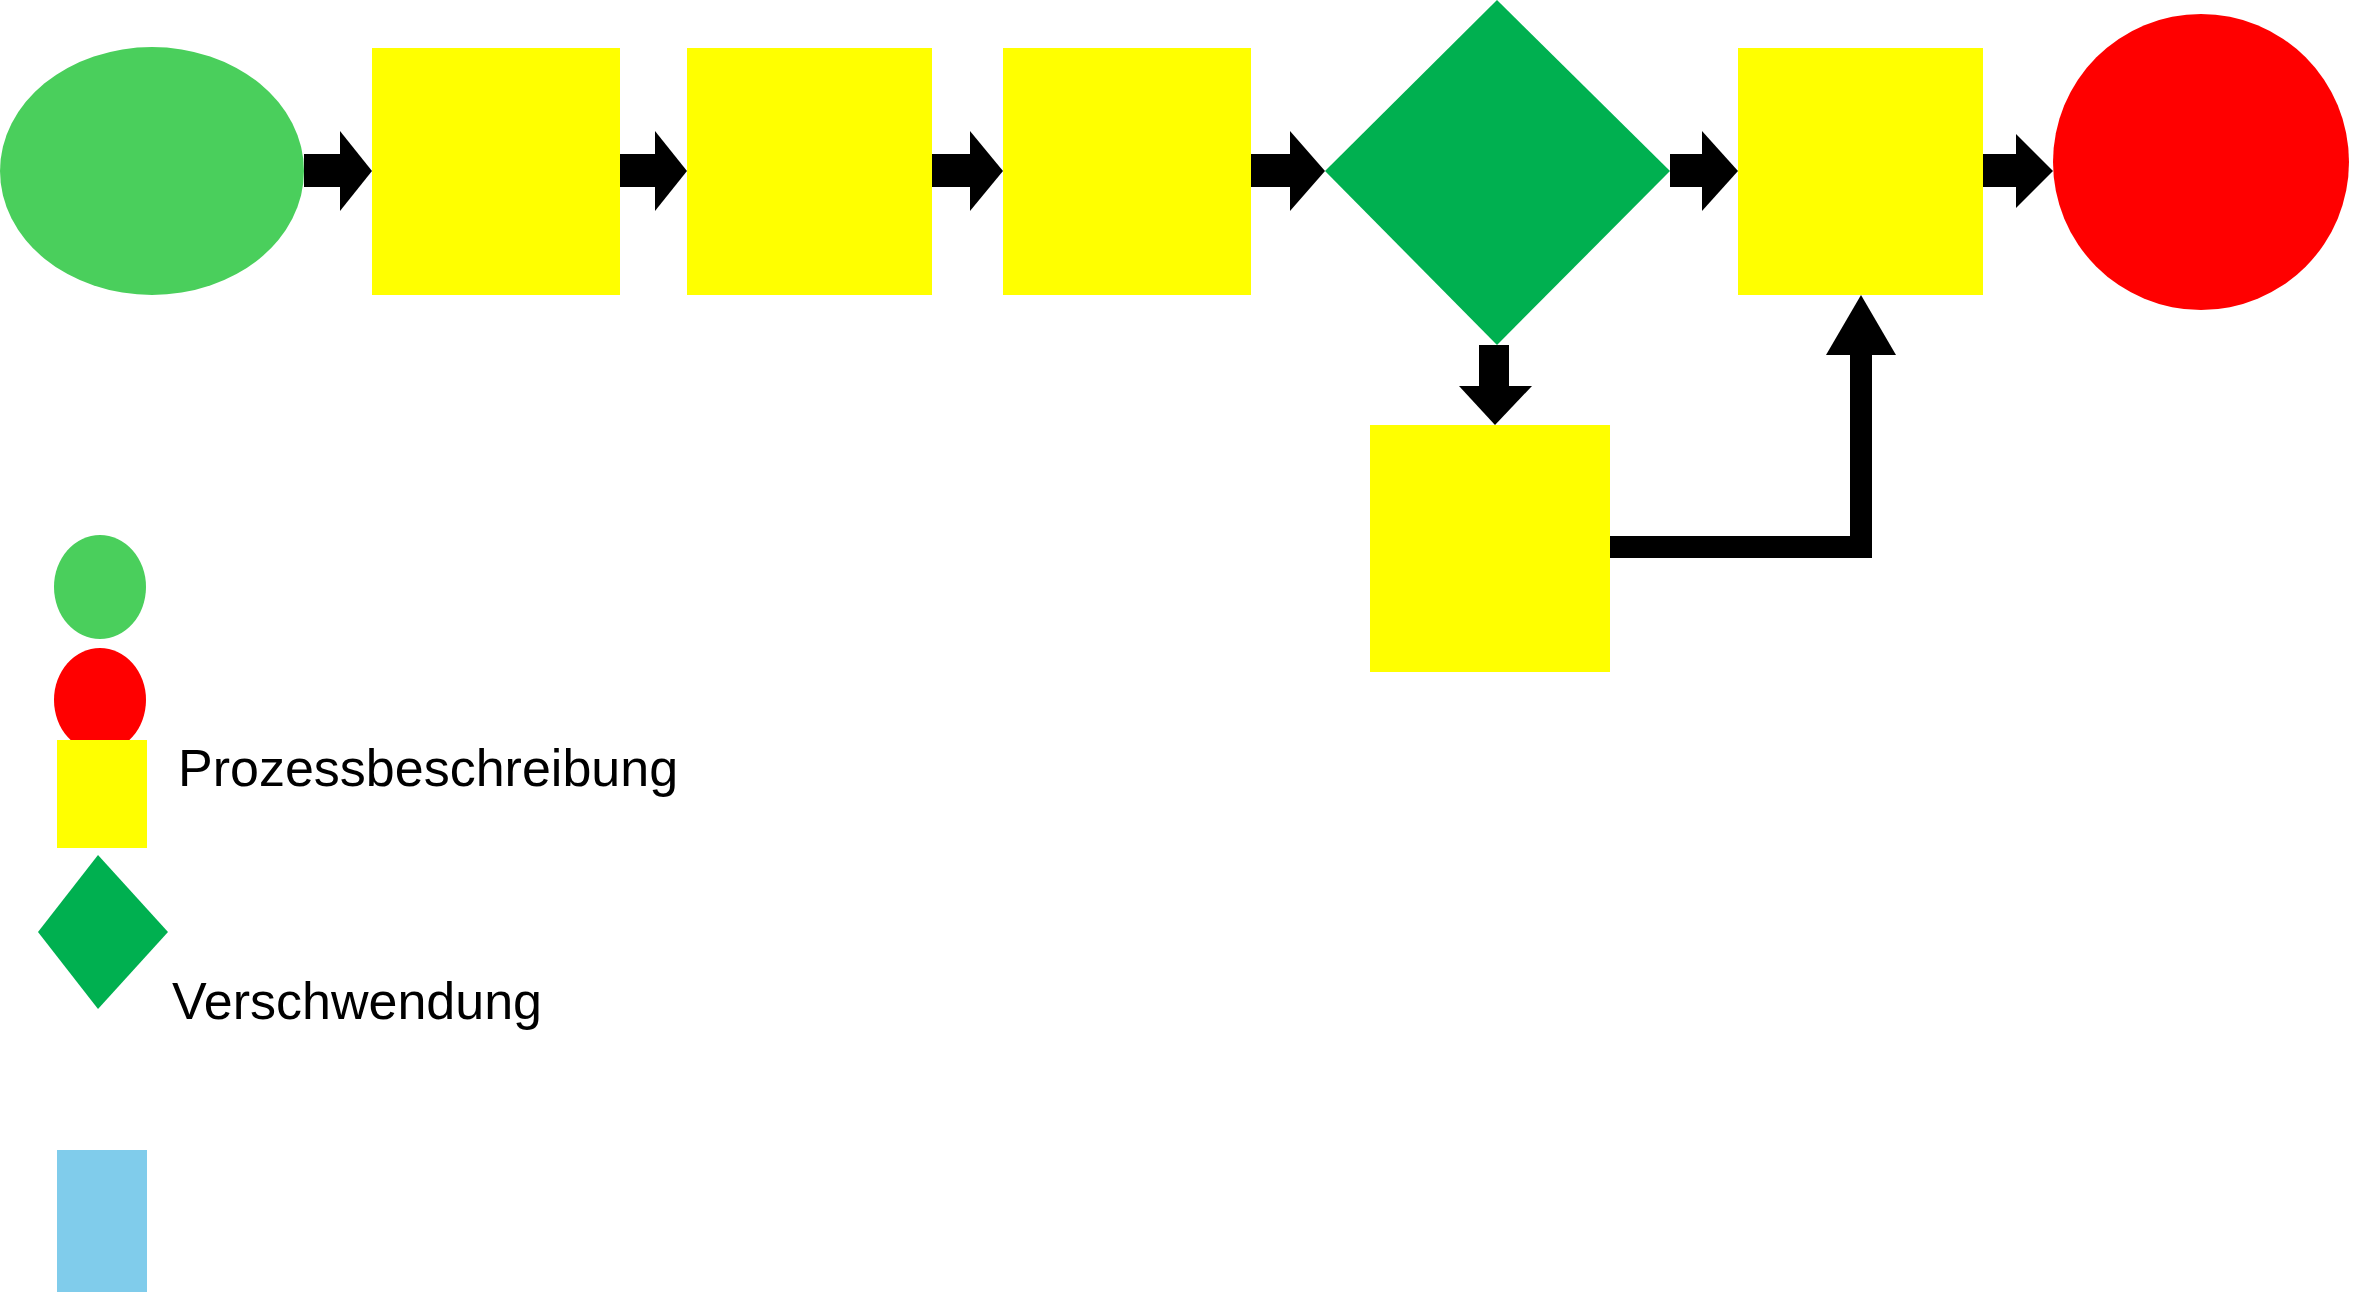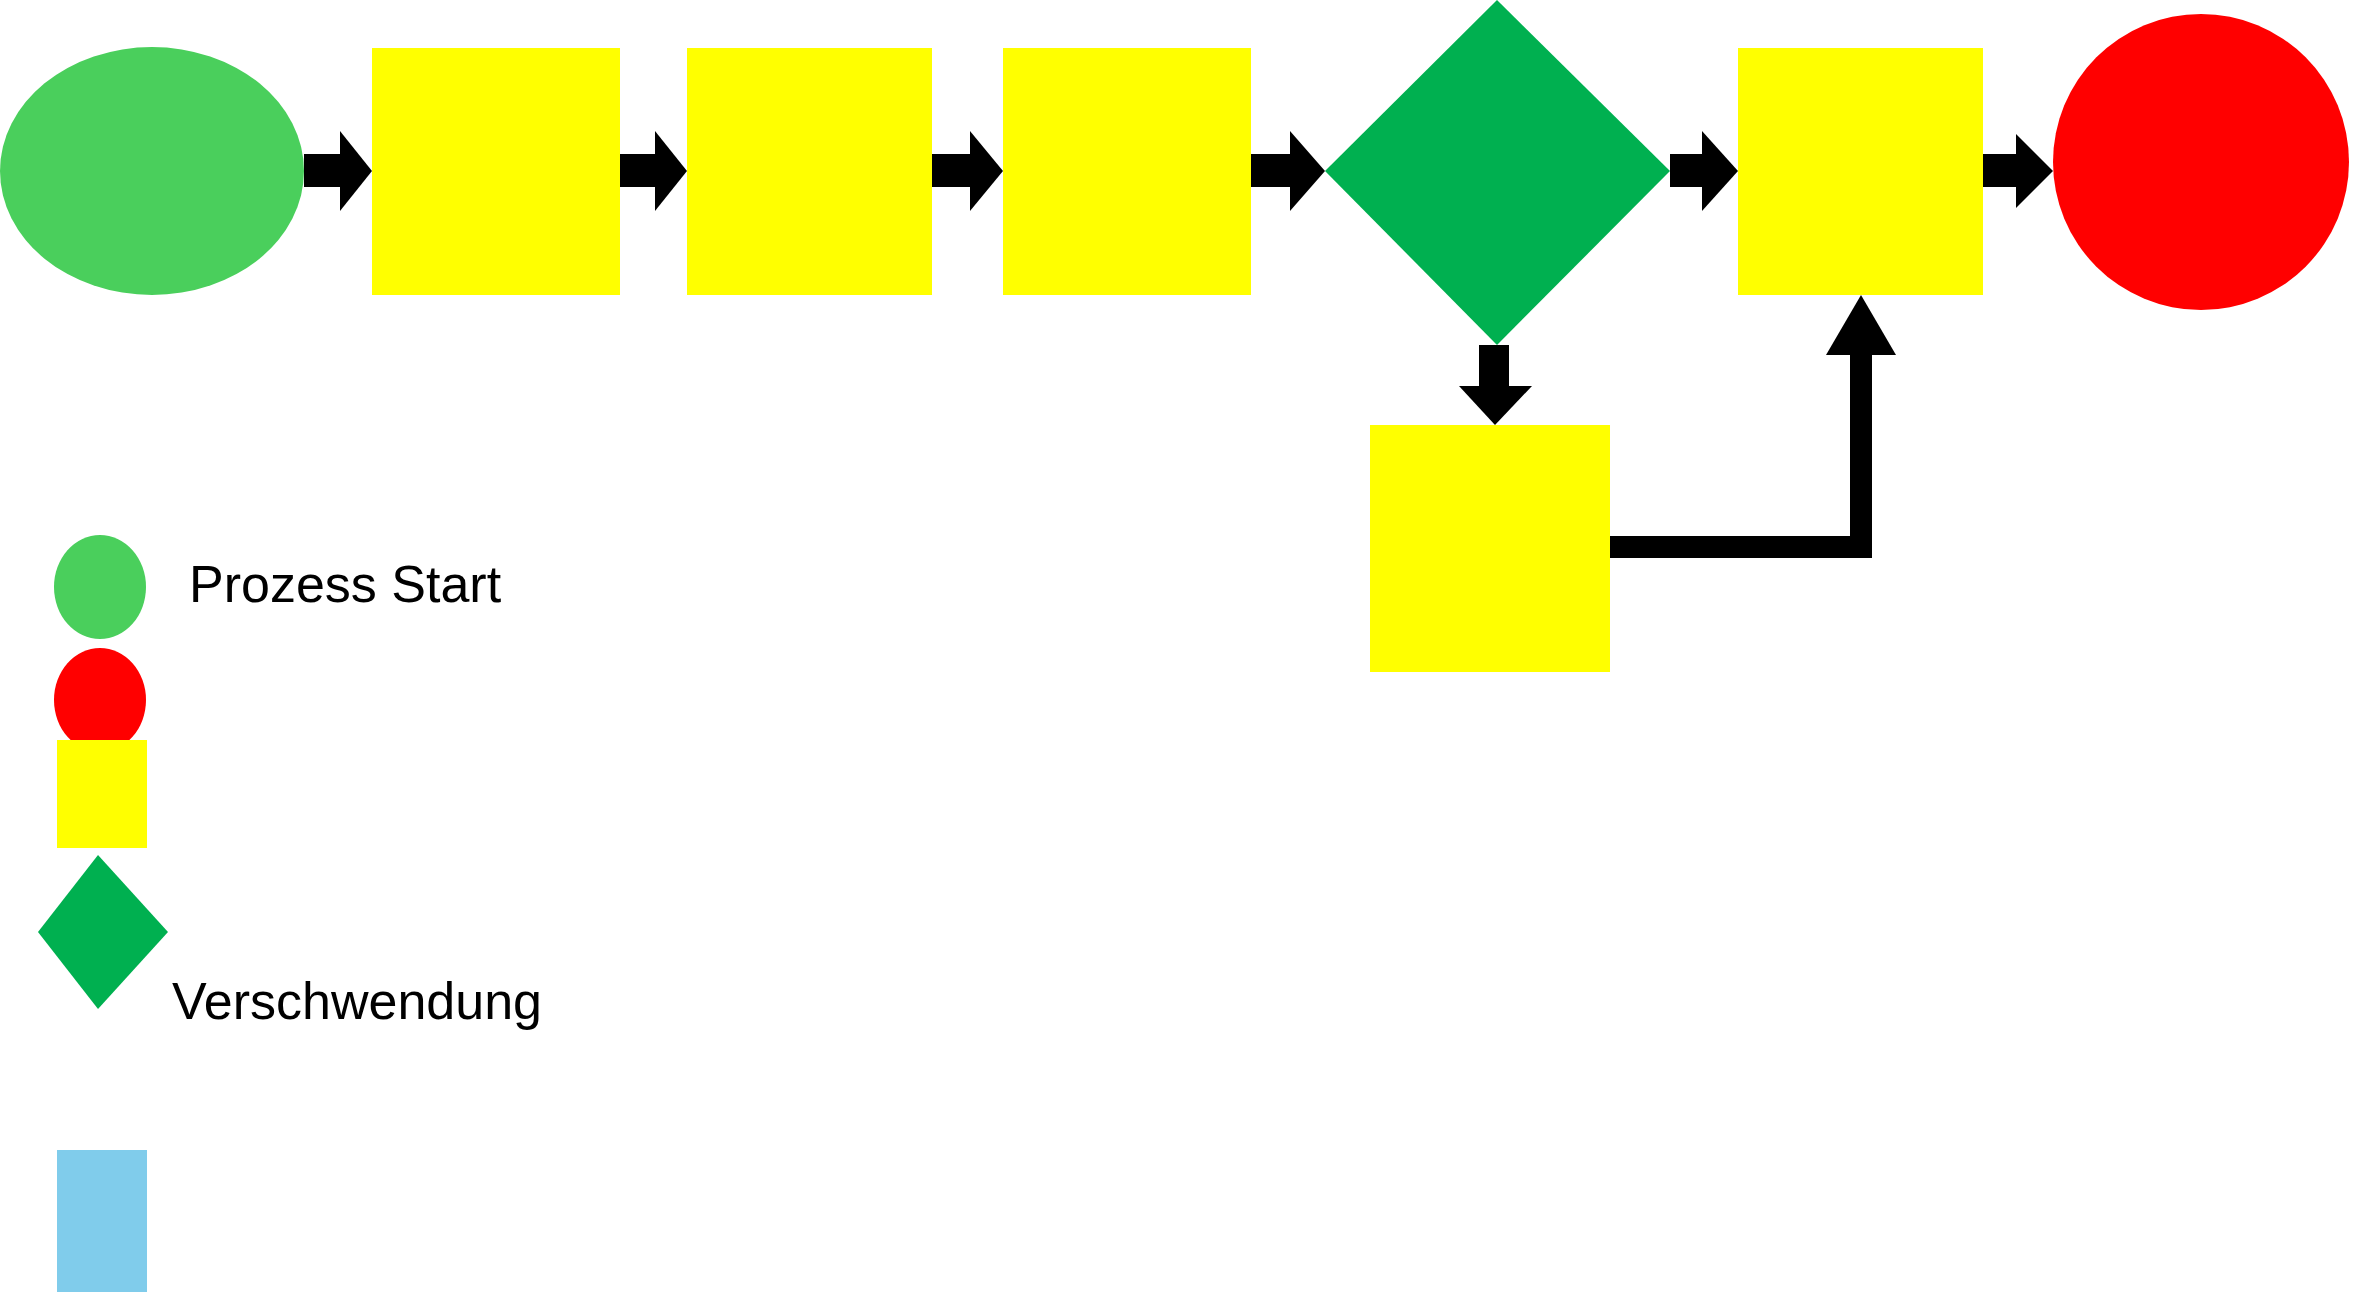--- a/index.html
+++ b/index.html
@@ -110,21 +110,21 @@
     <ellipse cx="100" cy="700" rx="46" ry="52" fill="#FF0000"></ellipse>
 
     <rect x="57" y="740" width="90" height="108" fill="#FFFF00"></rect>
 
     <polygon points="98,855 168,932 98,1009 38,932" fill="#00B050"></polygon>
 
     <rect x="57" y="1150" width="90" height="142" fill="#80CCEB"></rect>
   </svg>
 
   <div id="legend-layer">
-    <div class="legend-label" style="left:189px; top:558px;">Prozess Start</div>
 
 
+    <div class="legend-label" style="left:178px; top:742px;">Prozessbeschreibung</div>
 
 
     <div class="legend-label" style="left:172px; top:975px;">Verschwendung</div>
   </div>
 
 </div>
 
 </body></html>

